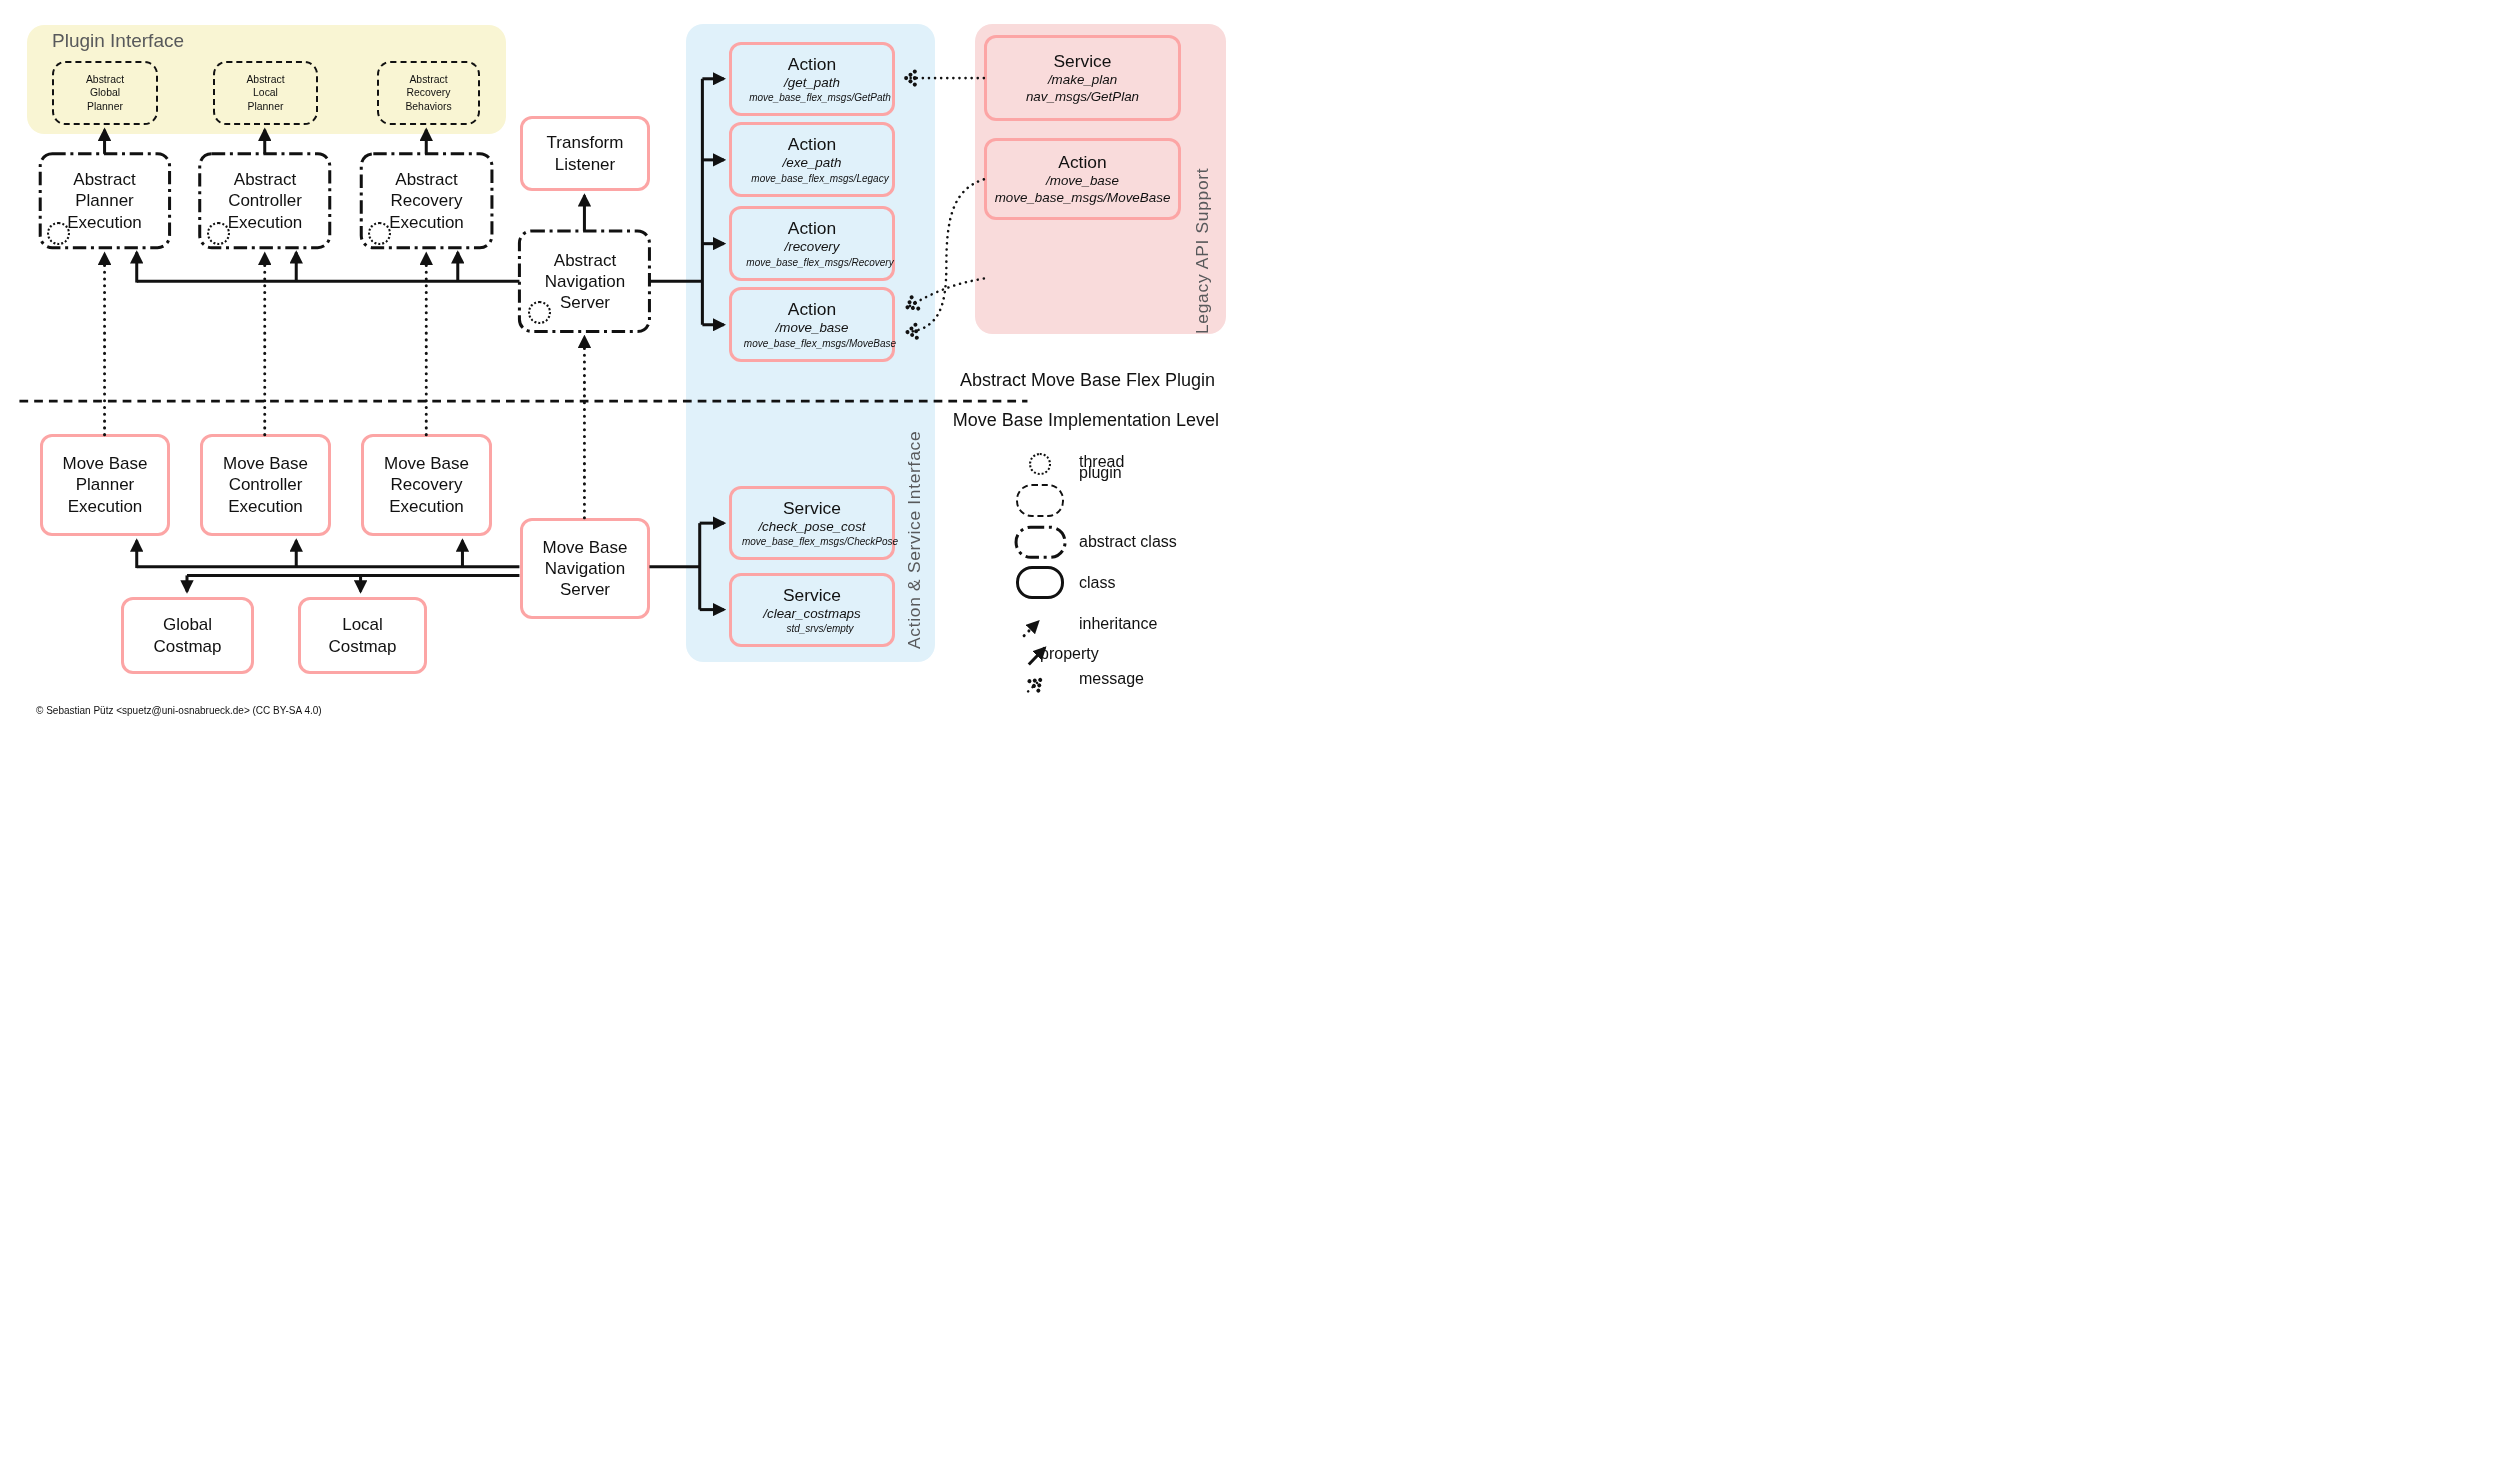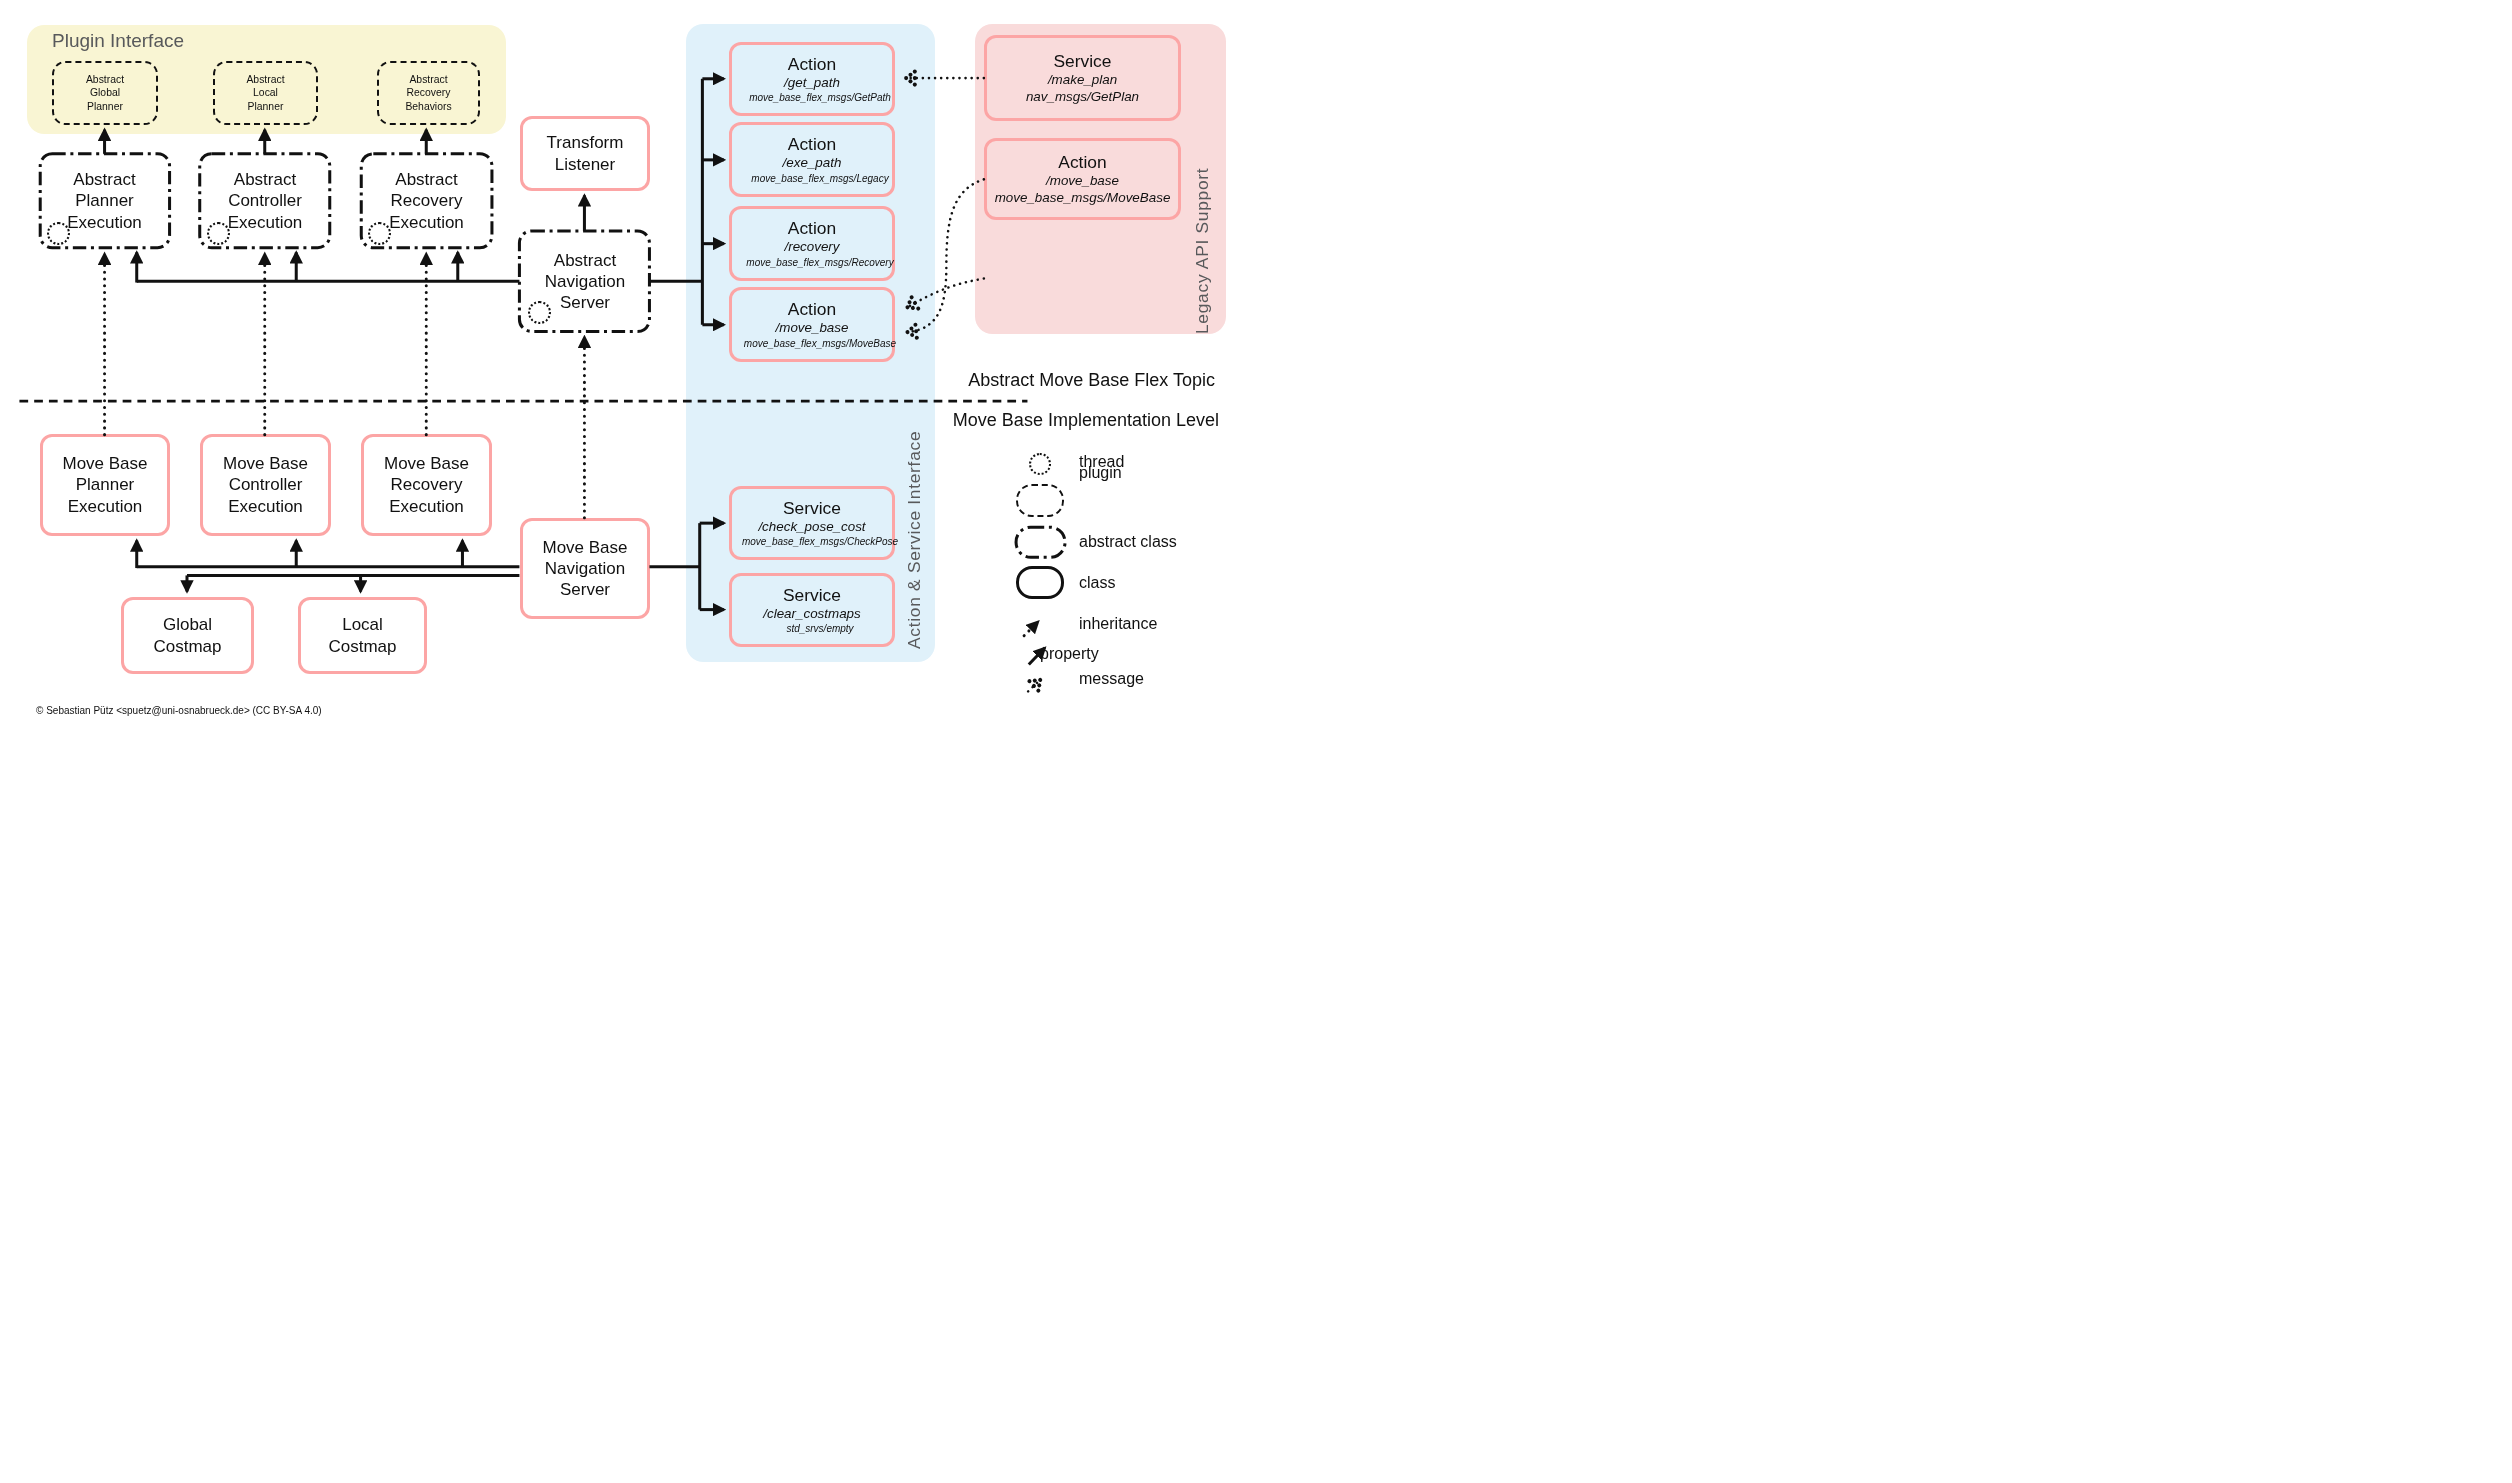--- a/index.html
+++ b/index.html
@@ -146,21 +146,21 @@
     <div class="atitle">Service</div>
     <div class="aname">/make_plan</div>
     <div class="aname">nav_msgs/GetPlan</div>
   </div>
   <div class="box solidb" style="left:984px;top:138px;width:197px;height:82px;">
     <div class="atitle">Action</div>
     <div class="aname">/move_base</div>
     <div class="aname">move_base_msgs/MoveBase</div>
   </div>
 
-  <div class="lvl" style="left:813px;top:370px;">Abstract Move Base Flex Topic</div>
+  <div class="lvl" style="left:813px;top:370px;">Abstract Move Base Flex Plugin</div>
   <div class="lvl" style="left:817px;top:410px;">Move Base Implementation Level</div>
 
   <div class="legswatch thread" style="left:1029px;top:453px;width:21.5px;height:21.5px;"></div>
   <div class="leglabel" style="left:1079px;top:453px;">thread</div>
   <div class="legswatch pluginb" style="left:1016px;top:484px;width:48px;height:33px;border-radius:16px;"></div>
   <div class="leglabel" style="left:1079px;top:464px;">plugin</div>
 
   <div class="leglabel" style="left:1079px;top:533px;">abstract class</div>
   <div class="legswatch" style="left:1016px;top:566px;width:48px;height:33px;border:3px solid #111;border-radius:16px;"></div>
   <div class="leglabel" style="left:1079px;top:574px;">class</div>

